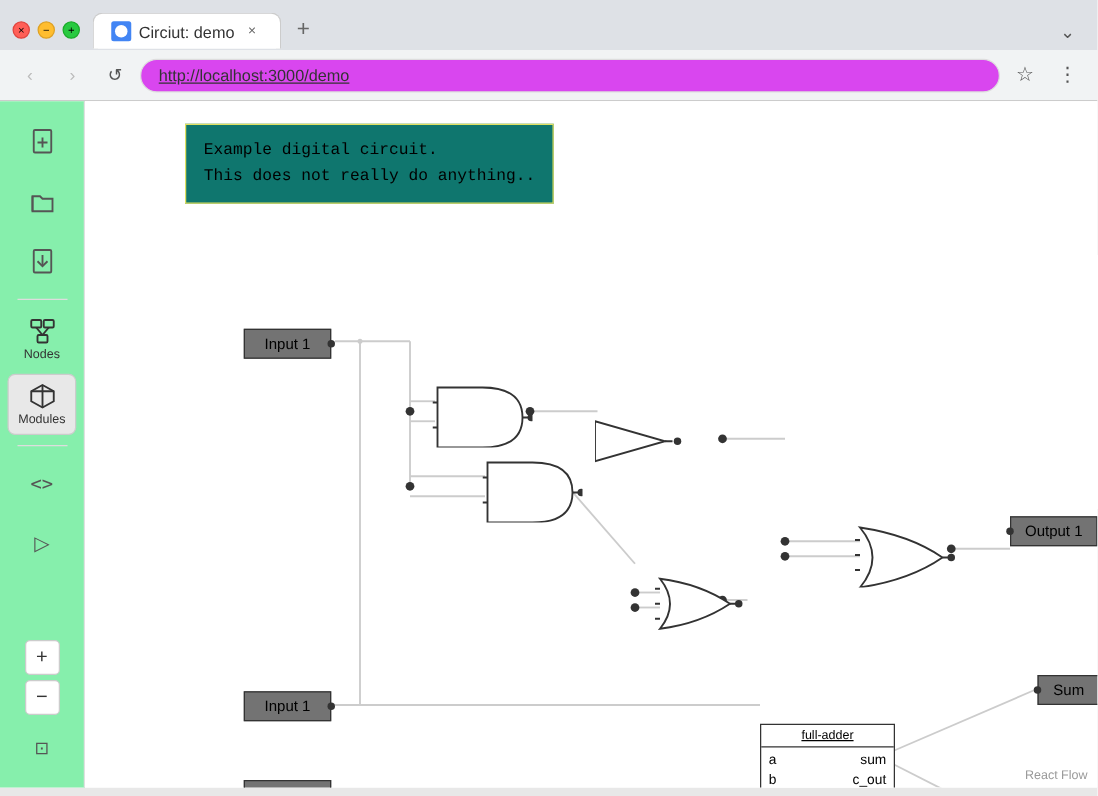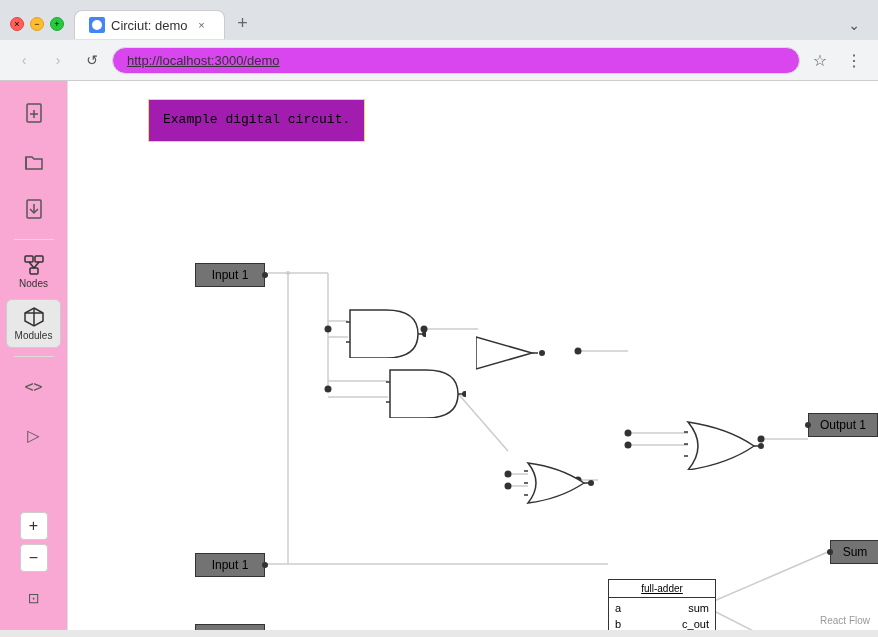--- a/index.html
+++ b/index.html
@@ -27,33 +27,33 @@
     .nav-btn.disabled { color: #bbb; cursor: default; }
     .address-bar { flex: 1; background: #d946ef; border: 1px solid #ddd; border-radius: 20px; padding: 5px 14px; font-size: 13px; color: #333; display: flex; align-items: flex-end; text-decoration: underline; }
     .address-bar span { flex: 1; }
     .bookmark-btn { width: 28px; height: 28px; display: flex; align-items: center; justify-content: center; cursor: pointer; color: #555; font-size: 16px; }
     .menu-btn { width: 28px; height: 28px; display: flex; align-items: center; justify-content: center; cursor: pointer; color: #555; font-size: 16px; }
 
     
     .app-container { display: flex; height: calc(637px - 88px); background: white; }
 
     
-    .sidebar { width: 68px; background: #f9a8d4; border-right: 1px solid #e0e0e0; display: flex; flex-direction: column; align-items: center; padding: 10px 0; gap: 4px; }
+    .sidebar { width: 68px; background: #86efac; border-right: 1px solid #e0e0e0; display: flex; flex-direction: column; align-items: center; padding: 10px 0; gap: 4px; }
     .sidebar-btn { width: 44px; height: 44px; display: flex; align-items: center; justify-content: center; border-radius: 6px; cursor: pointer; color: #555; font-size: 20px; }
     .sidebar-btn-labeled { display: flex; flex-direction: column; align-items: center; gap: 2px; cursor: pointer; padding: 6px 8px; border-radius: 6px; }
     .sidebar-btn-labeled .icon { font-size: 18px; color: #333; }
     .sidebar-btn-labeled .label { font-size: 10px; color: #333; }
     .sidebar-divider { width: 40px; height: 1px; background: #ddd; margin: 4px 0; }
     .sidebar-bottom { margin-top: auto; display: flex; flex-direction: column; align-items: center; gap: 4px; }
 
     
     .canvas-area { flex: 1; position: relative; overflow: hidden; background: white; }
 
     
-    .note-box { position: absolute; top: 18px; left: 80px; background: #a21caf; border: 1px solid #e0e060; padding: 10px 14px; font-family: 'Courier New', monospace; font-size: 13px; line-height: 1.6; }
+    .note-box { position: absolute; top: 18px; left: 80px; background: #0f766e; border: 1px solid #e0e060; padding: 10px 14px; font-family: 'Courier New', monospace; font-size: 13px; line-height: 1.6; }
 
     
     .circuit-node { position: absolute; background: #737373; border: 1.5px solid #333; display: flex; align-items: center; justify-content: center; font-size: 12px; padding: 4px 8px; white-space: nowrap; }
     .node-dot { width: 6px; height: 6px; background: #333; border-radius: 50%; position: absolute; }
 
     
     .wire-svg { position: absolute; top: 0; left: 0; width: 100%; height: 100%; pointer-events: none; }
 
     
     .full-adder-module { position: absolute; background: white; border: 1.5px solid #333; font-size: 11px; }
@@ -160,20 +160,21 @@
       <div class="sidebar-btn">
         <span style="font-size:14px;color:#555;">⊡</span>
       </div>
     </div>
   </div>
 
   <div class="canvas-area">
 
     <div class="note-box">
       <div>Example digital circuit.</div>
+      <div>This does not really do anything..</div>
     </div>
 
     <svg class="wire-svg">
 
       <line x1="200" y1="192" x2="260" y2="192" stroke="#ccc" stroke-width="1.5"></line>
 
       <line x1="260" y1="192" x2="260" y2="248" stroke="#ccc" stroke-width="1.5"></line>
 
       <line x1="260" y1="248" x2="260" y2="308" stroke="#ccc" stroke-width="1.5"></line>
 

